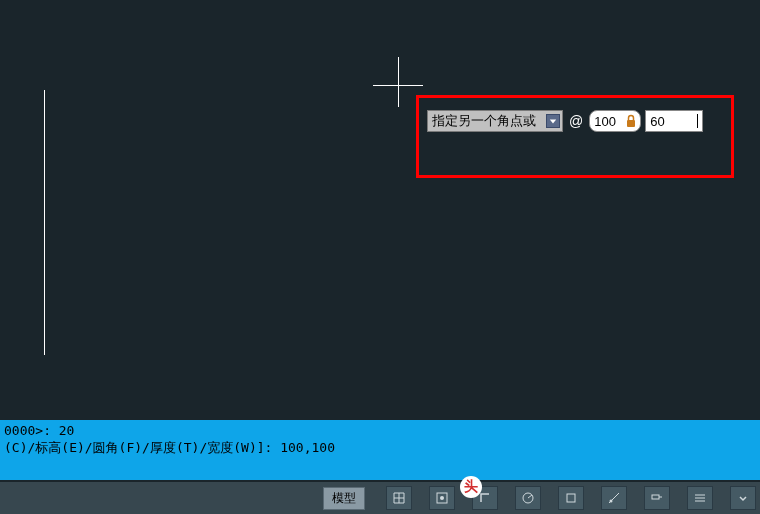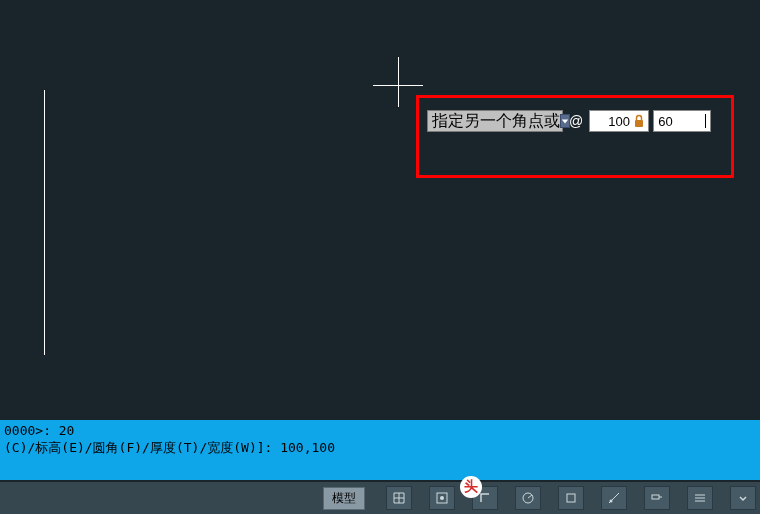--- a/index.html
+++ b/index.html
@@ -71,21 +71,21 @@
     align-items: center;
     background: #c0c0c0;
     border: 1px solid #7a7a7a;
     height: 22px;
     padding: 0 2px 0 4px;
     width: 136px;
     justify-content: space-between;
   }
   .prompt-box span {
     color: #000;
-    font-size: 16px;
+    font-size: 13px;
     white-space: nowrap;
   }
   .dropdown-icon {
     width: 14px;
     height: 14px;
     background: #5a6a8a;
     display: inline-flex;
     align-items: center;
     justify-content: center;
     border: 1px solid #3a4a6a;
@@ -100,23 +100,24 @@
     background: #ffffff;
     border: 1px solid #888;
     height: 22px;
     display: flex;
     align-items: center;
     padding: 0 4px;
     font-size: 13px;
     color: #000;
   }
   .input-x {
-    width: 60px;
+    width: 52px;
     position: relative;
-    justify-content: center;
+    justify-content: flex-start;
+    border-radius: 8px;
   }
   .lock-icon {
     position: absolute;
     right: 3px;
     top: 3px;
     width: 12px;
     height: 14px;
   }
   .input-y {
     width: 58px;

